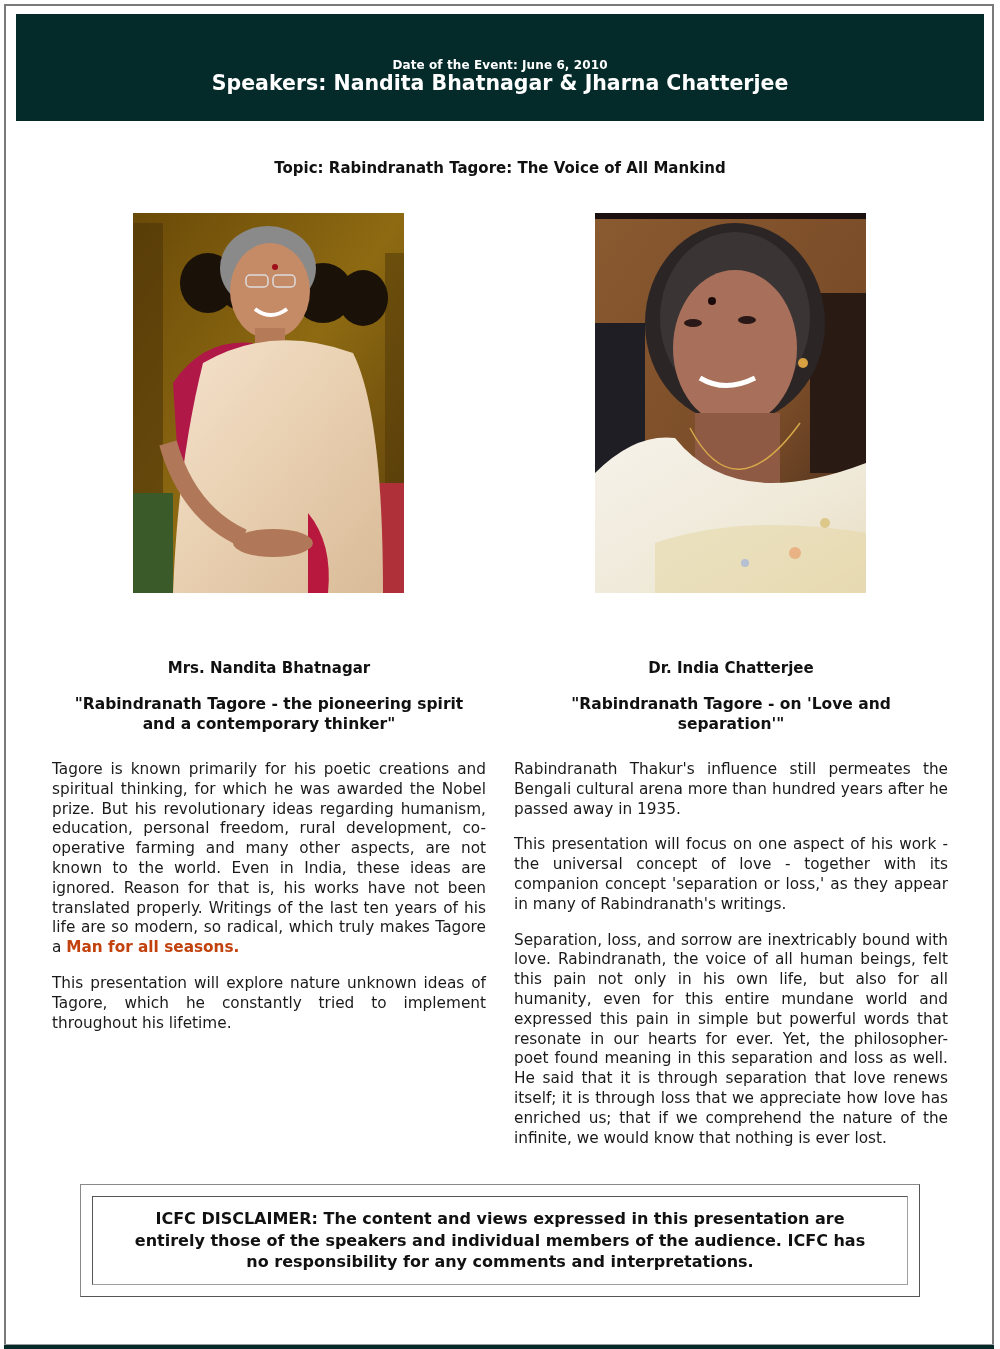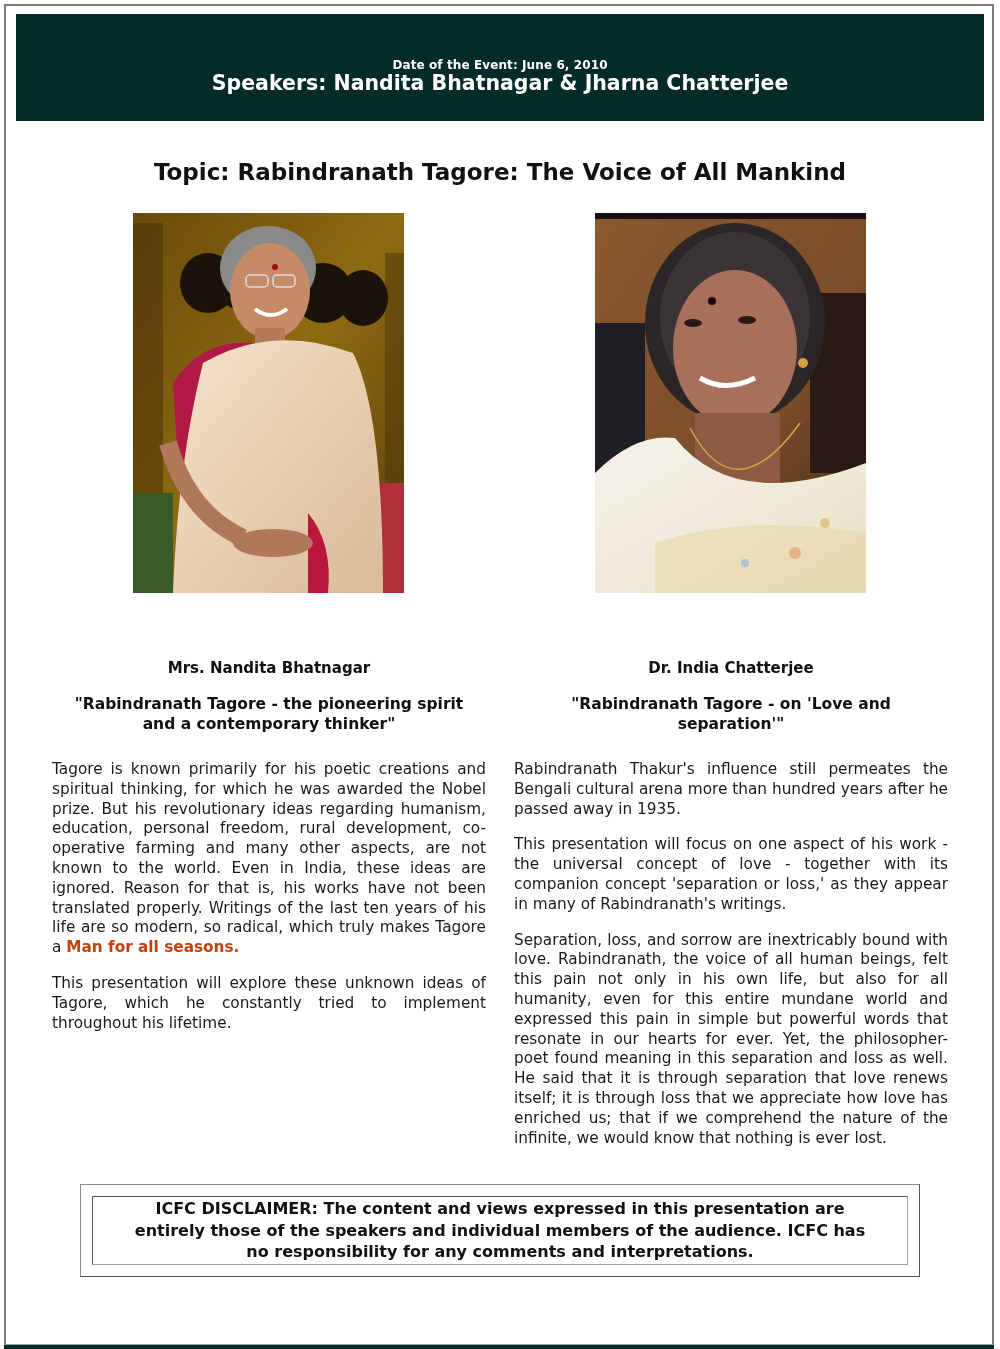--- a/index.html
+++ b/index.html
@@ -19,21 +19,21 @@
       position: absolute; left: 0; right: 0; top: 44px;
       font-size: 12px; font-weight: bold; letter-spacing: 0.1px;
     }
     .header-speakers {
       position: absolute; left: 0; right: 0; top: 57px;
       font-size: 20.5px; font-weight: bold;
     }
 
     .topic {
       position: absolute; left: 0; right: 0; top: 159px; text-align: center;
-      font-size: 23px; font-weight: bold; color: #111;
+      font-size: 15px; font-weight: bold; color: #111;
     }
 
     .photo {
       position: absolute; top: 213px; width: 271px; height: 380px; overflow: hidden;
     }
     .photo-left { left: 133px; background: #7a5a10; }
     .photo-right { left: 595px; background: #6b4a2a; }
 
     .col { position: absolute; top: 618px; width: 434px; }
     .col-left { left: 52px; }
@@ -46,21 +46,21 @@
       text-align: center; font-weight: bold; font-size: 15.5px; line-height: 20px;
       margin-bottom: 26px; padding: 0 8px;
     }
     .para {
       text-align: justify; font-size: 15.3px; line-height: 19.8px; margin-bottom: 16px;
       color: #1a1a1a;
     }
     .para b { color: #c2410c; }
 
     .disclaimer-outer {
-      position: absolute; left: 80px; top: 1184px; width: 840px; height: 93px;
+      position: absolute; left: 80px; top: 1184px; width: 840px; height: 113px;
       border: 1px solid #8a8a8a; border-right-color: #555; border-bottom-color: #555; padding: 11px;
     }
     .disclaimer-inner {
       width: 100%; height: 100%; border: 1px solid #555; border-right-color: #a0a0a0; border-bottom-color: #a0a0a0;
       display: flex; align-items: center; justify-content: center; text-align: center;
       padding: 0 30px;
     }
     .disclaimer-text { font-size: 16px; font-weight: bold; line-height: 21.5px; color: #111; }
 
     .footer-bar {
@@ -161,21 +161,21 @@
     <circle cx="200" cy="340" r="6" fill="#e8a878" opacity="0.8"></circle>
     <circle cx="150" cy="350" r="4" fill="#a8b8d8" opacity="0.8"></circle>
     <circle cx="230" cy="310" r="5" fill="#d8c078" opacity="0.8"></circle>
   </svg>
 </div>
 
 <div class="col col-left">
   <div class="speaker-name">Mrs. Nandita Bhatnagar</div>
   <div class="talk-title">"Rabindranath Tagore - the pioneering spirit and a contemporary thinker"</div>
   <p class="para"><span>Tagore is known primarily for his poetic creations and spiritual thinking, for which he was awarded the Nobel prize. But his revolutionary ideas regarding humanism, education, personal freedom, rural development, co-operative farming and many other aspects, are not known to the world. Even in India, these ideas are ignored. Reason for that is, his works have not been translated properly. Writings of the last ten years of his life are so modern, so radical, which truly makes Tagore a </span><b>Man for all seasons.</b></p>
-  <p class="para">This presentation will explore these unknown ideas of Tagore, which he constantly tried to implement throughout his lifetime.</p>
+  <p class="para">This presentation will explore nature unknown ideas of Tagore, which he constantly tried to implement throughout his lifetime.</p>
 </div>
 
 <div class="col col-right">
   <div class="speaker-name">Dr. India Chatterjee</div>
   <div class="talk-title">"Rabindranath Tagore - on 'Love and separation'"</div>
   <p class="para">Rabindranath Thakur's influence still permeates the Bengali cultural arena more than hundred years after he passed away in 1935.</p>
   <p class="para">This presentation will focus on one aspect of his work - the universal concept of love - together with its companion concept 'separation or loss,' as they appear in many of Rabindranath's writings.</p>
   <p class="para">Separation, loss, and sorrow are inextricably bound with love. Rabindranath, the voice of all human beings, felt this pain not only in his own life, but also for all humanity, even for this entire mundane world and expressed this pain in simple but powerful words that resonate in our hearts for ever. Yet, the philosopher-poet found meaning in this separation and loss as well. He said that it is through separation that love renews itself; it is through loss that we appreciate how love has enriched us; that if we comprehend the nature of the infinite, we would know that nothing is ever lost.</p>
 </div>
 

